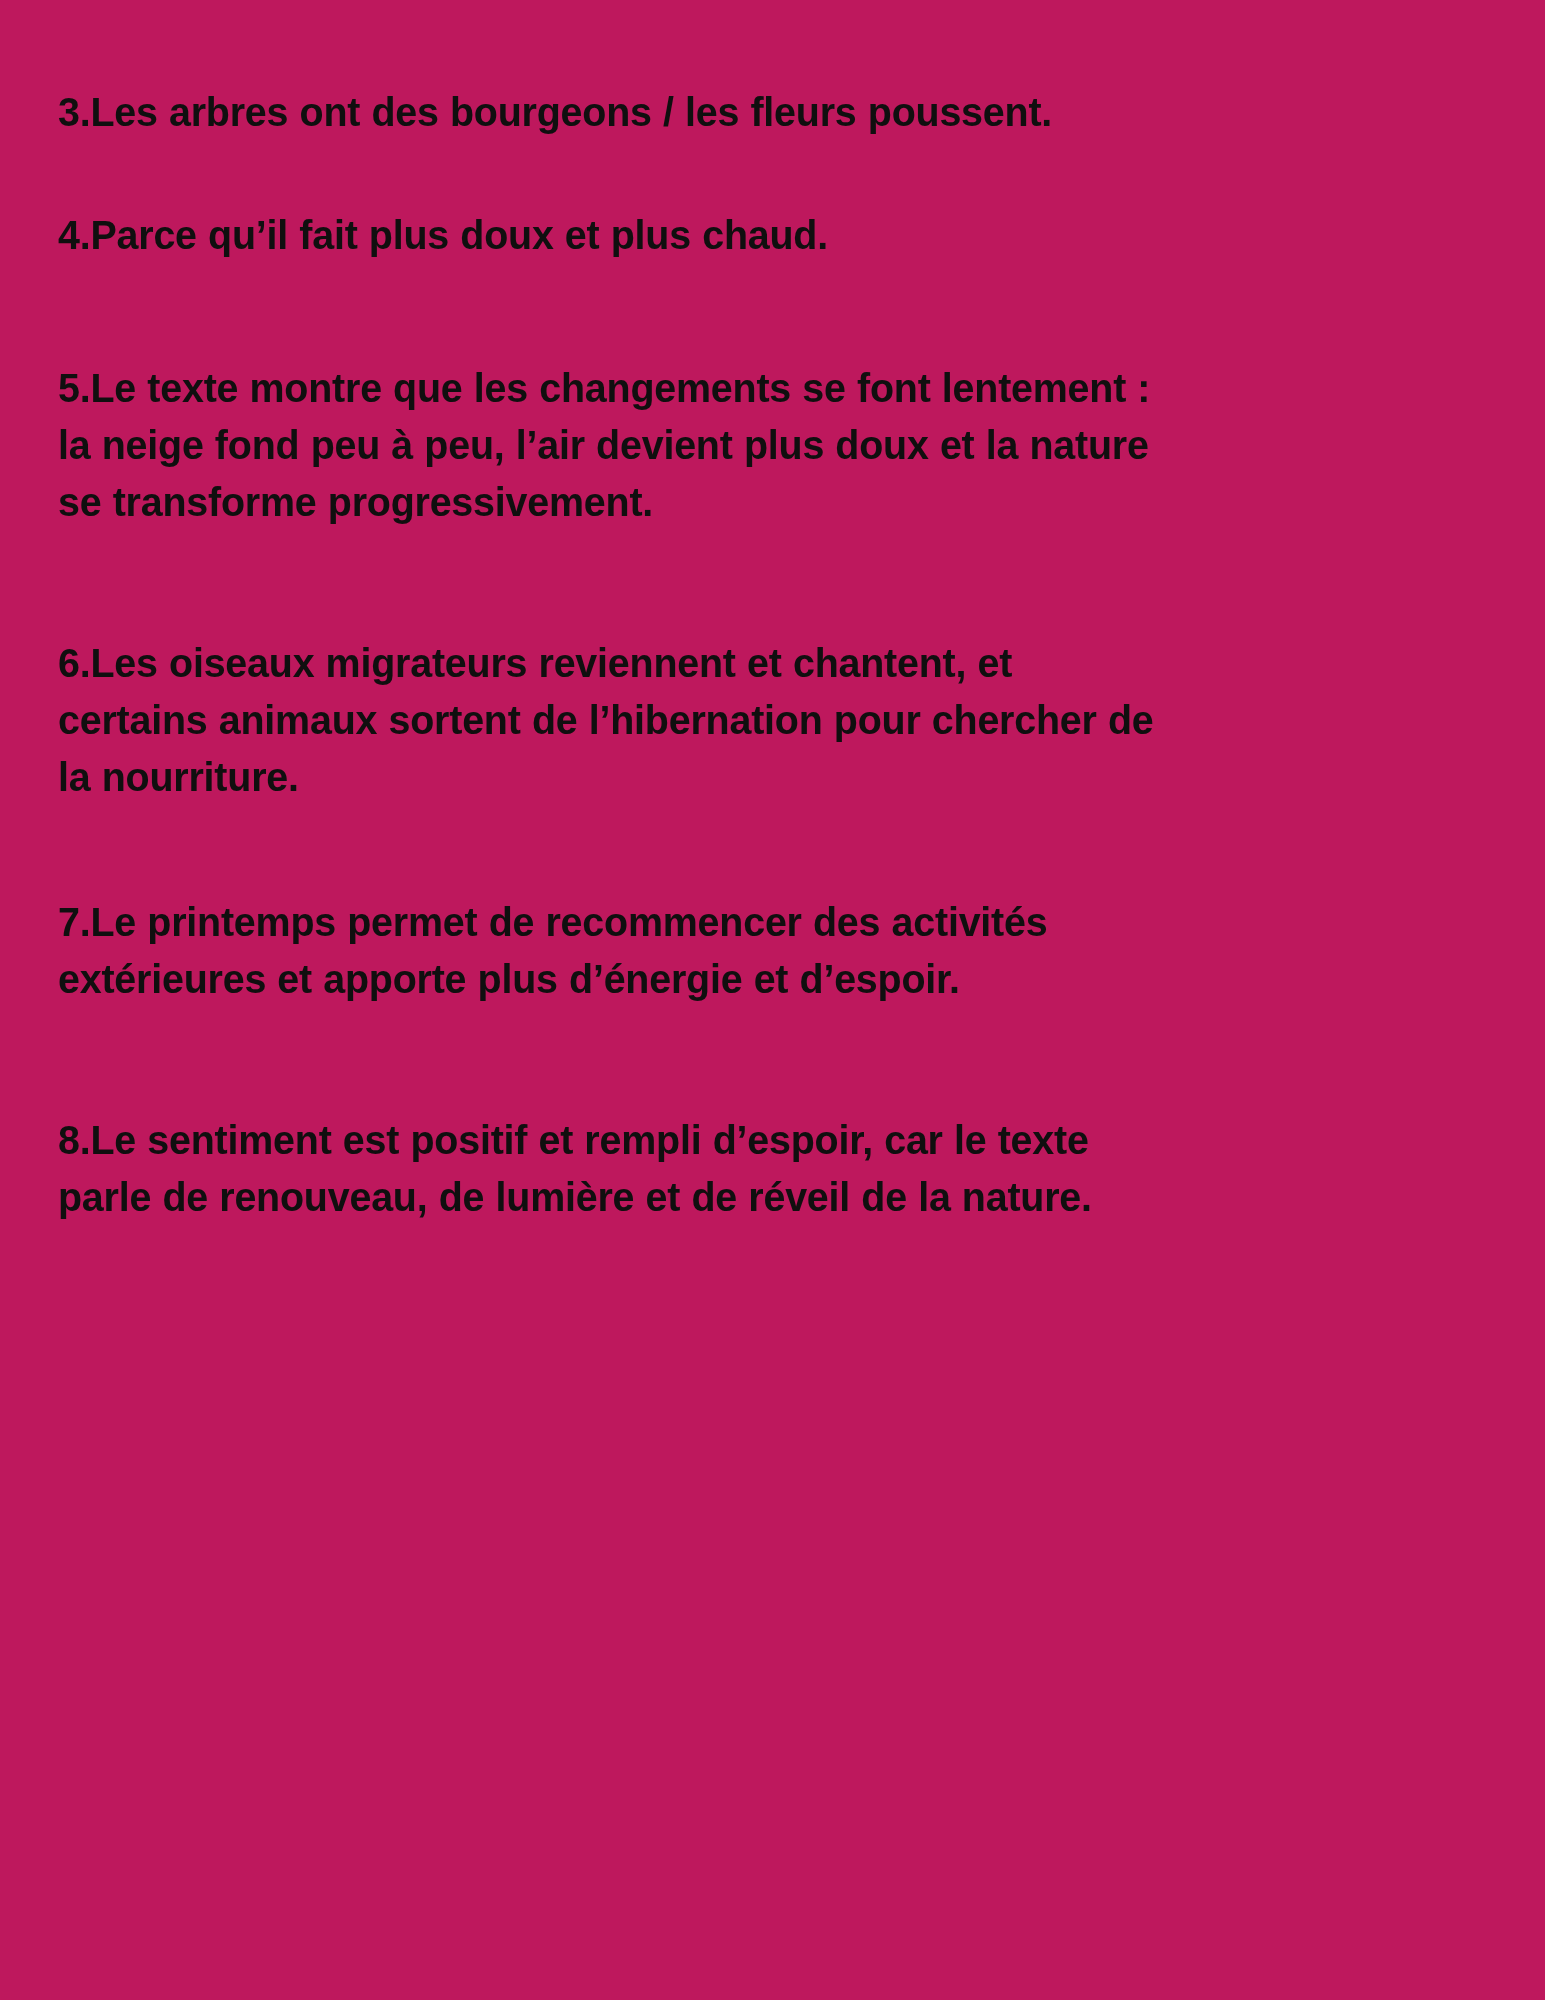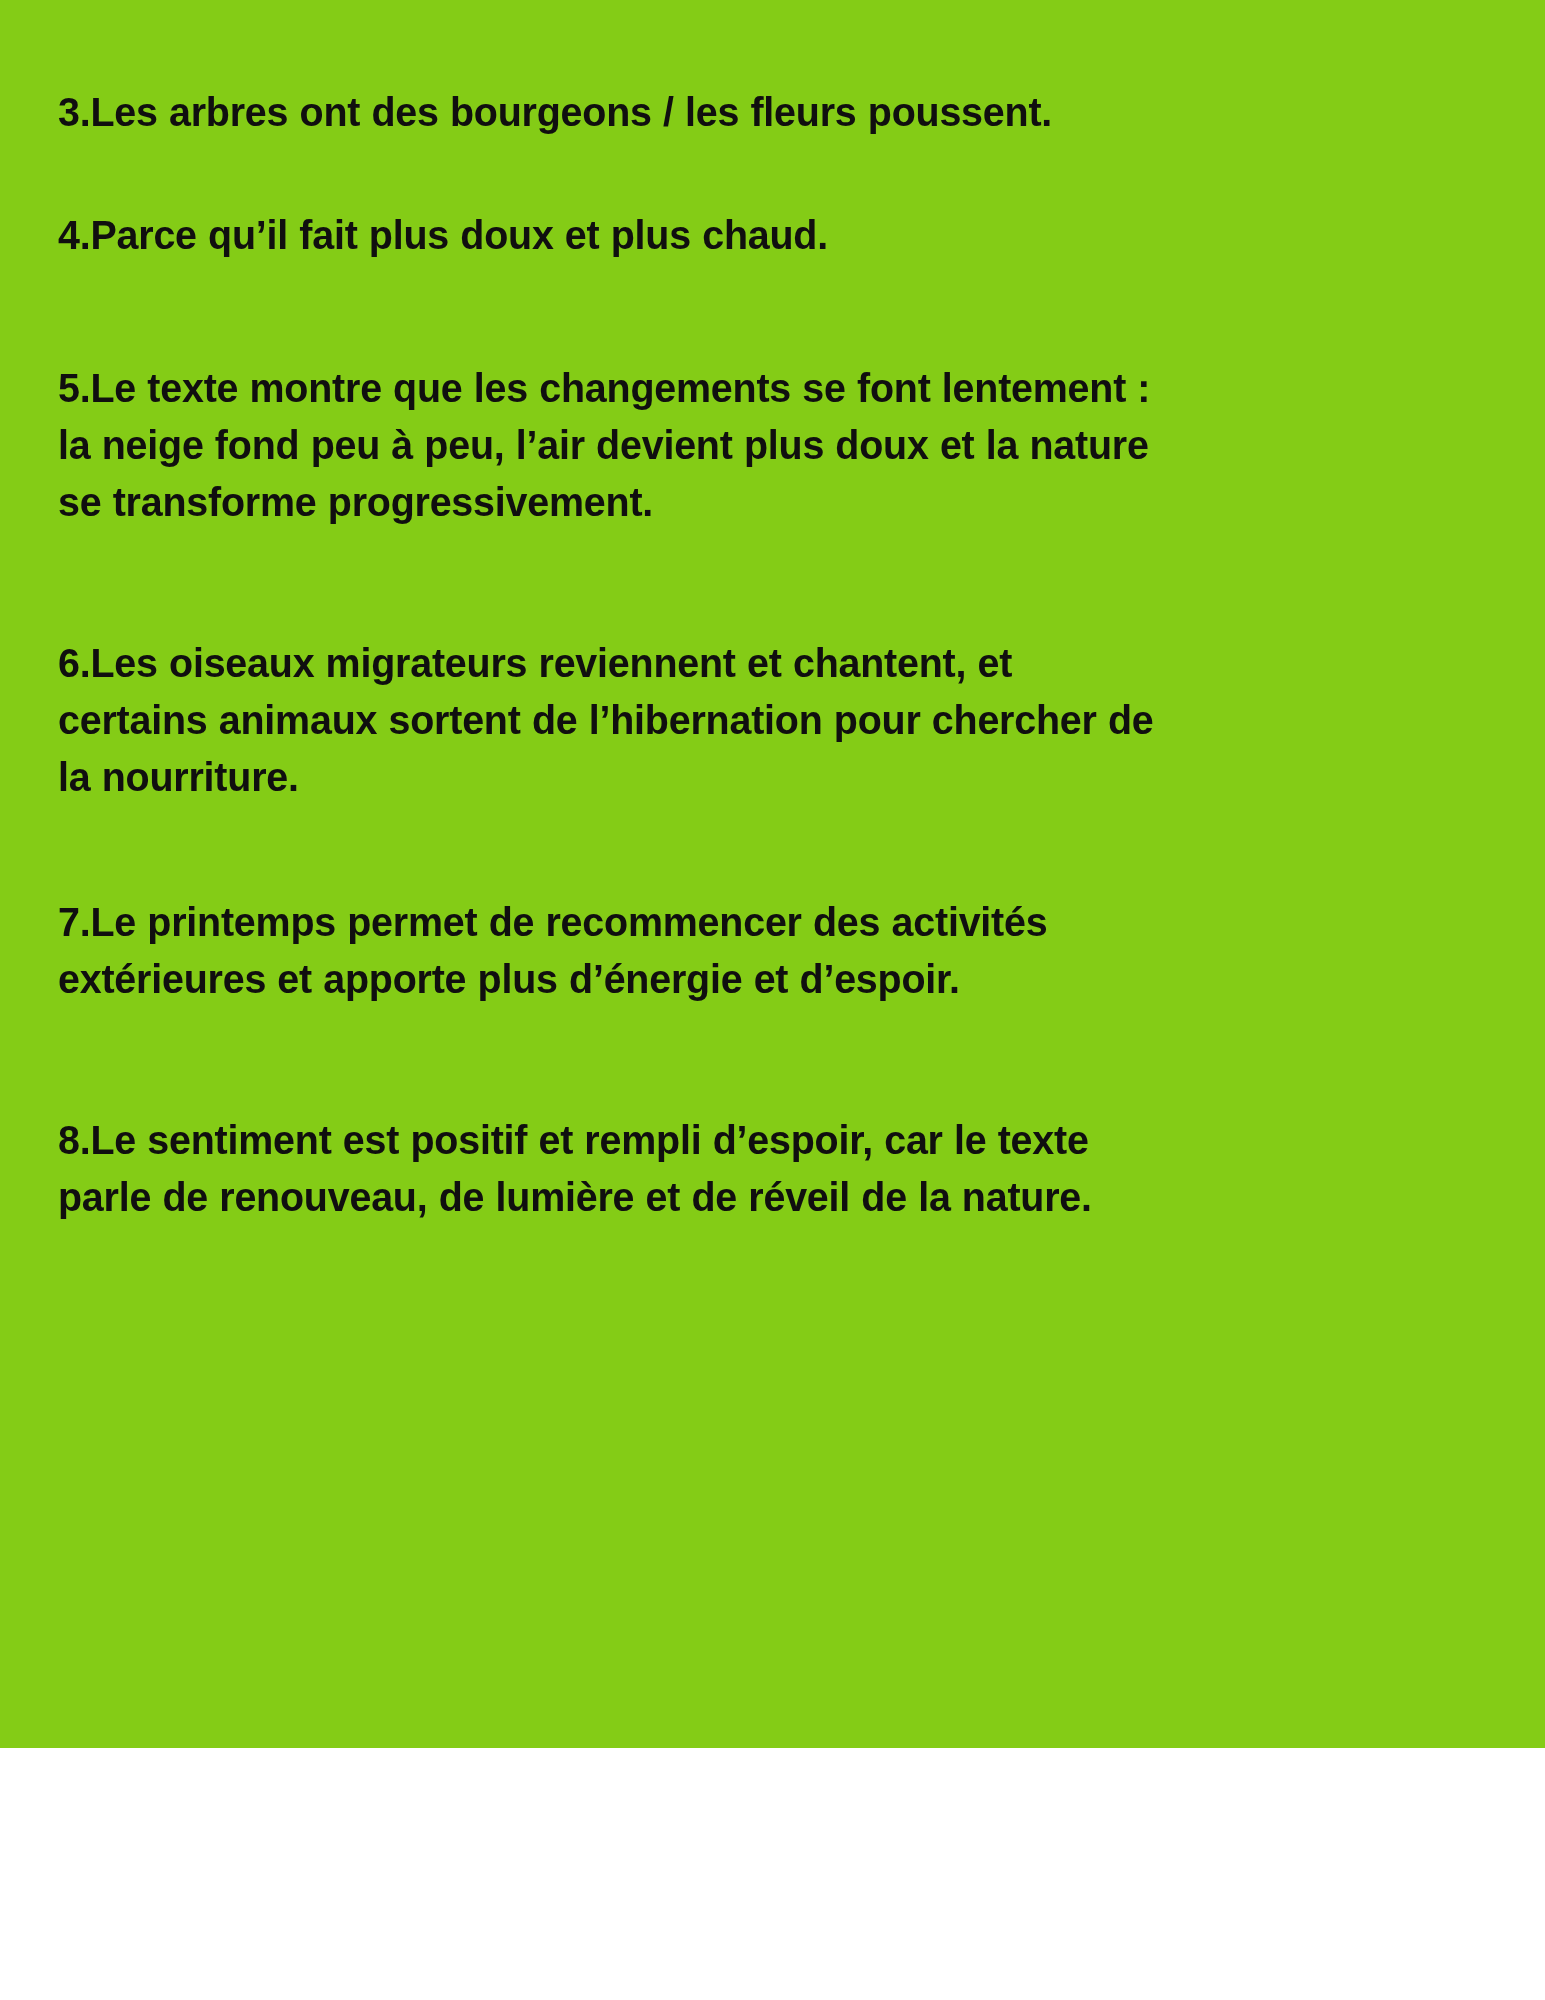--- a/index.html
+++ b/index.html
@@ -12,22 +12,22 @@
     height: 2000px;
     background: #ffffff;
     font-family: "Liberation Sans", "DejaVu Sans", sans-serif;
     -webkit-font-smoothing: antialiased;
     overflow: hidden;
   }
 
   .page {
     position: relative;
     width: 1545px;
-    height: 1748px;
-    background: #84cc16;
+    height: 2000px;
+    background: #be185d;
     box-sizing: border-box;
   }
 
   .content {
     position: absolute;
     left: 58px;
     top: 84px;
     width: 1130px;
   }
 

